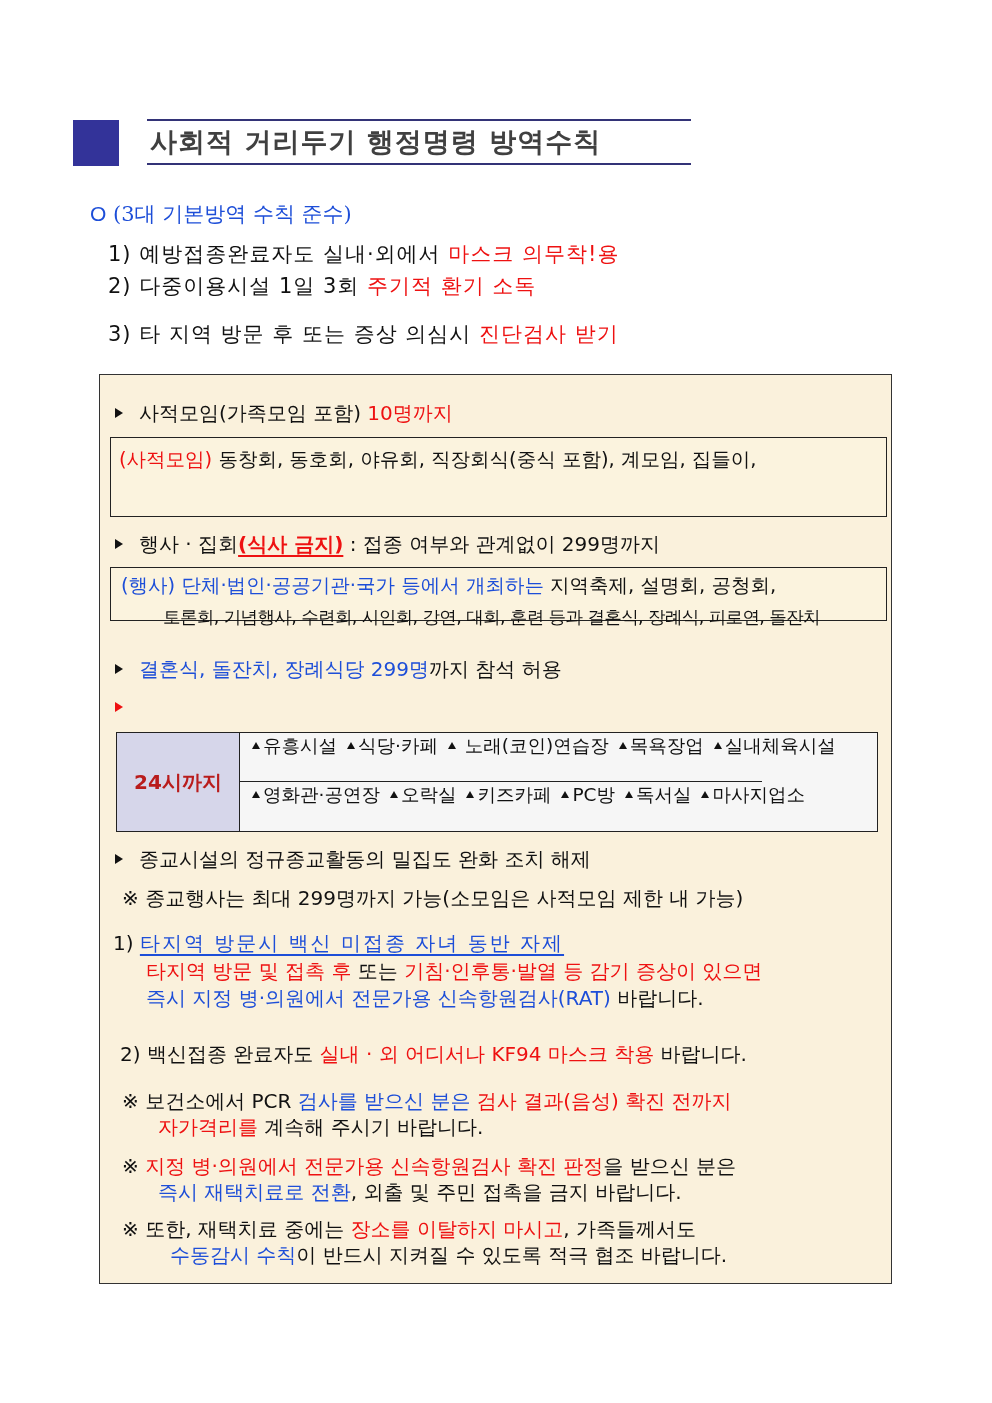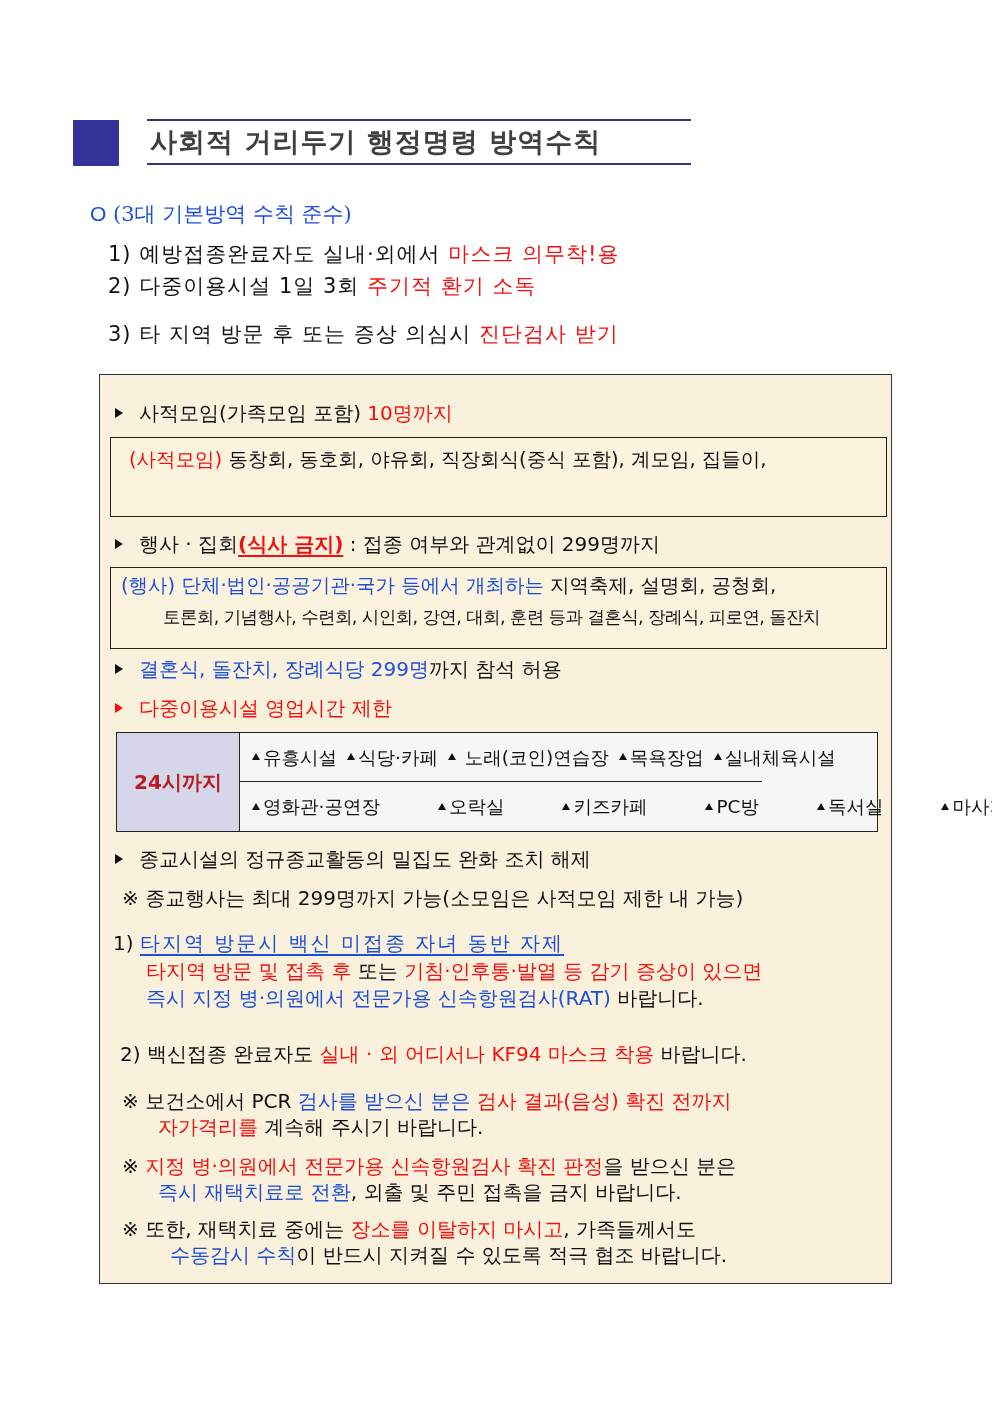--- a/index.html
+++ b/index.html
@@ -30,24 +30,24 @@
 
   .inner-box { left:110px; width:777px; border:1px solid #222; box-sizing:border-box; background:#fbf3de; }
   .inner-line { position:absolute; font-size:19.5px; white-space:nowrap; }
 
   .u { text-decoration:underline; text-decoration-thickness:2px; text-underline-offset:4px; }
 
   
   #hours-table { left:116px; top:732px; width:762px; height:100px; border:1px solid #222; box-sizing:border-box; background:#f6f6f6; }
   #hours-label-cell { position:absolute; left:0; top:0; width:123px; height:98px; background:#d6d6ea; border-right:1px solid #222; box-sizing:border-box;
                       display:flex; align-items:center; justify-content:center; font-size:20px; font-weight:bold; color:#b91c1c; }
-  .hours-row { position:absolute; left:123px; width:522px; height:49px; display:flex; align-items:center; padding-left:12px; box-sizing:border-box;
+  .hours-row { position:absolute; left:123px; width:522px; height:49px; display:flex; padding-left:12px; box-sizing:border-box;
                font-size:18.5px; white-space:nowrap; }
   #hours-row-1 { top:0; border-bottom:1px solid #222; }
-  #hours-row-2 { top:49px;gap:48px; }
+  #hours-row-2 { top:49px; }
   .hours-item { margin-right:10px; }
   .sm-tri { display:inline-block; width:0; height:0; border-left:4px solid transparent; border-right:4px solid transparent; border-bottom:7px solid #111; margin-right:3px; vertical-align:middle; position:relative; top:-2px; }
 
   .note-line { font-size:20px; white-space:nowrap; }
 </style>
 </head>
 <body>
 
 <div id="title-square" class="abs"></div>
 <div id="title-line-top" class="abs"></div>
@@ -74,43 +74,43 @@
   <span class="red">진단검사 받기</span>
 </div>
 
 <div id="main-box" class="abs"></div>
 
 <div class="abs bullet-line" style="top:400px;">
   <span class="tri"></span><span>사적모임(가족모임 포함)</span>
   <span class="red">10명까지</span>
 </div>
 <div class="abs inner-box" style="top:437px; height:80px;">
-  <div class="inner-line" style="left:18px; top:8px;">
+  <div class="inner-line" style="left:8px; top:8px;">
     <span class="red">(사적모임)</span>
     <span>동창회, 동호회, 야유회, 직장회식(중식 포함), 계모임, 집들이,</span>
   </div>
 </div>
 
 <div class="abs bullet-line" style="top:531px;">
   <span class="tri"></span><span>행사 · 집회</span><span class="red u" style="font-weight:bold;">(식사 금지)</span><span> : 접종 여부와 관계없이 299명까지</span>
 </div>
-<div class="abs inner-box" style="top:567px; height:82px;">
+<div class="abs inner-box" style="top:567px; height:54px;">
   <div class="inner-line" style="left:10px; top:4px;">
     <span class="blue">(행사) 단체·법인·공공기관·국가 등에서 개최하는</span>
     <span>지역축제, 설명회, 공청회,</span>
   </div>
   <div class="inner-line" style="left:52px; top:37px; font-size:17.5px; letter-spacing:-0.6px;">토론회, 기념행사, 수련회, 시인회, 강연, 대회, 훈련 등과 결혼식, 장례식, 피로연, 돌잔치</div>
 </div>
 
 <div class="abs bullet-line" style="top:656px;">
   <span class="tri"></span><span class="blue">결혼식, 돌잔치, 장례식당 299명</span><span>까지 참석 허용</span>
 </div>
 
 <div class="abs bullet-line red" style="top:695px;">
-  <span class="tri redtri"></span><span>다중이용시설 영업시간 제한</span>
+  <span class="tri redtri"></span>
 </div>
 <div id="hours-table" class="abs">
   <div id="hours-label-cell">24시까지</div>
   <div id="hours-row-1" class="hours-row">
     <span class="hours-item"><span class="sm-tri"></span><span>유흥시설</span></span>
     <span class="hours-item"><span class="sm-tri"></span><span>식당·카페</span></span>
     <span class="hours-item"><span class="sm-tri"></span>&nbsp;<span>노래(코인)연습장</span></span>
     <span class="hours-item"><span class="sm-tri"></span><span>목욕장업</span></span>
     <span class="hours-item"><span class="sm-tri"></span><span>실내체육시설</span></span>
   </div>

